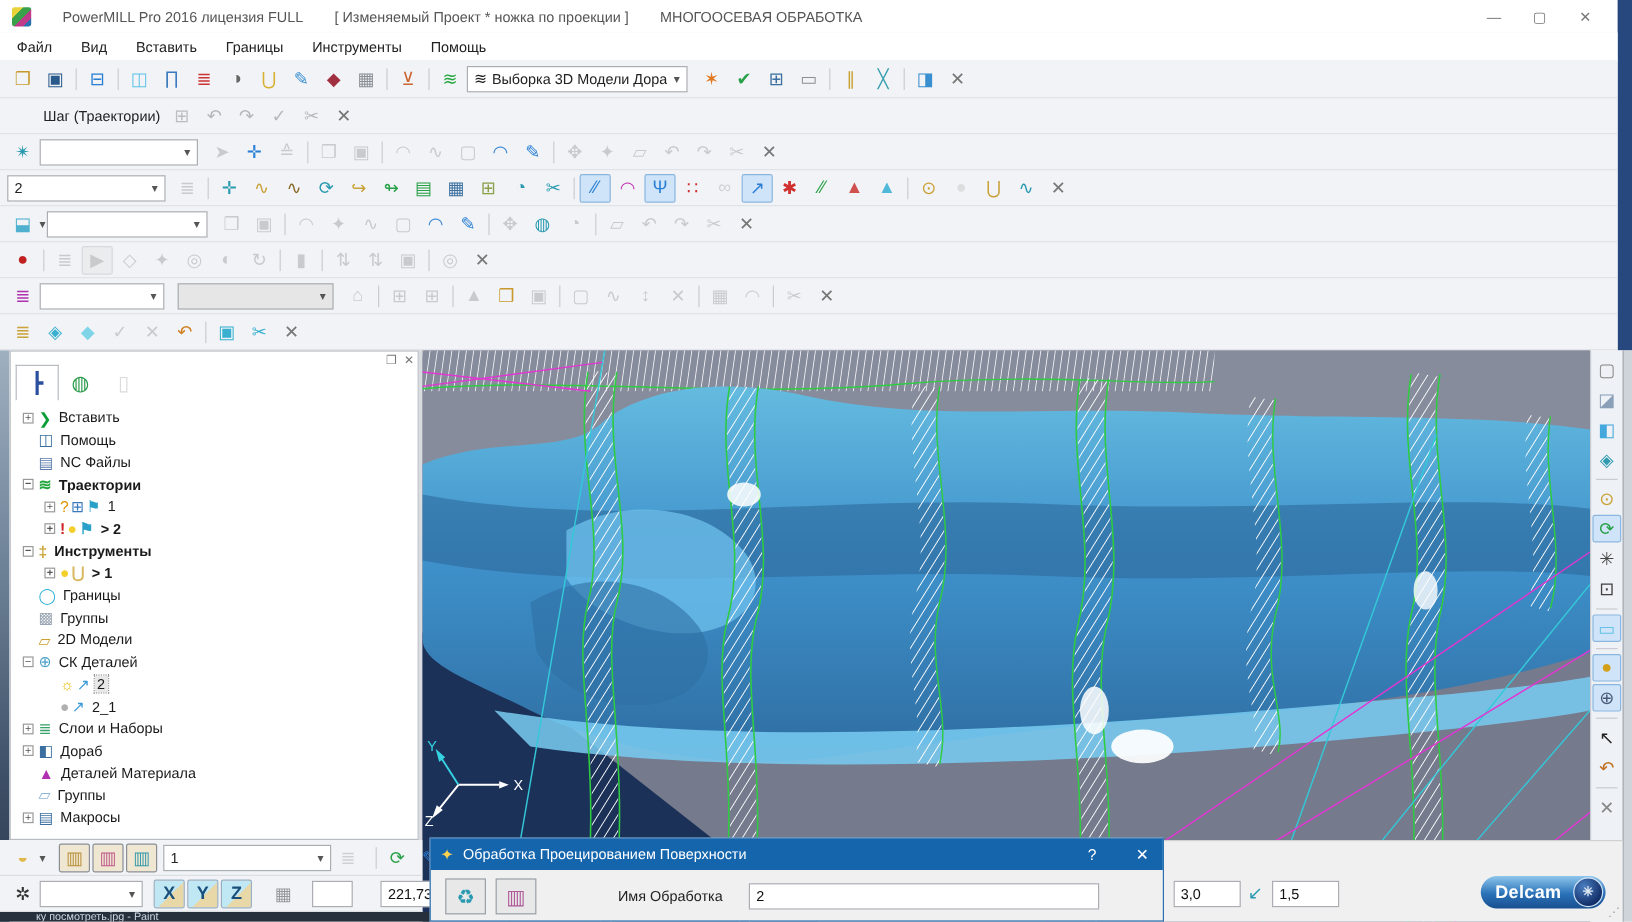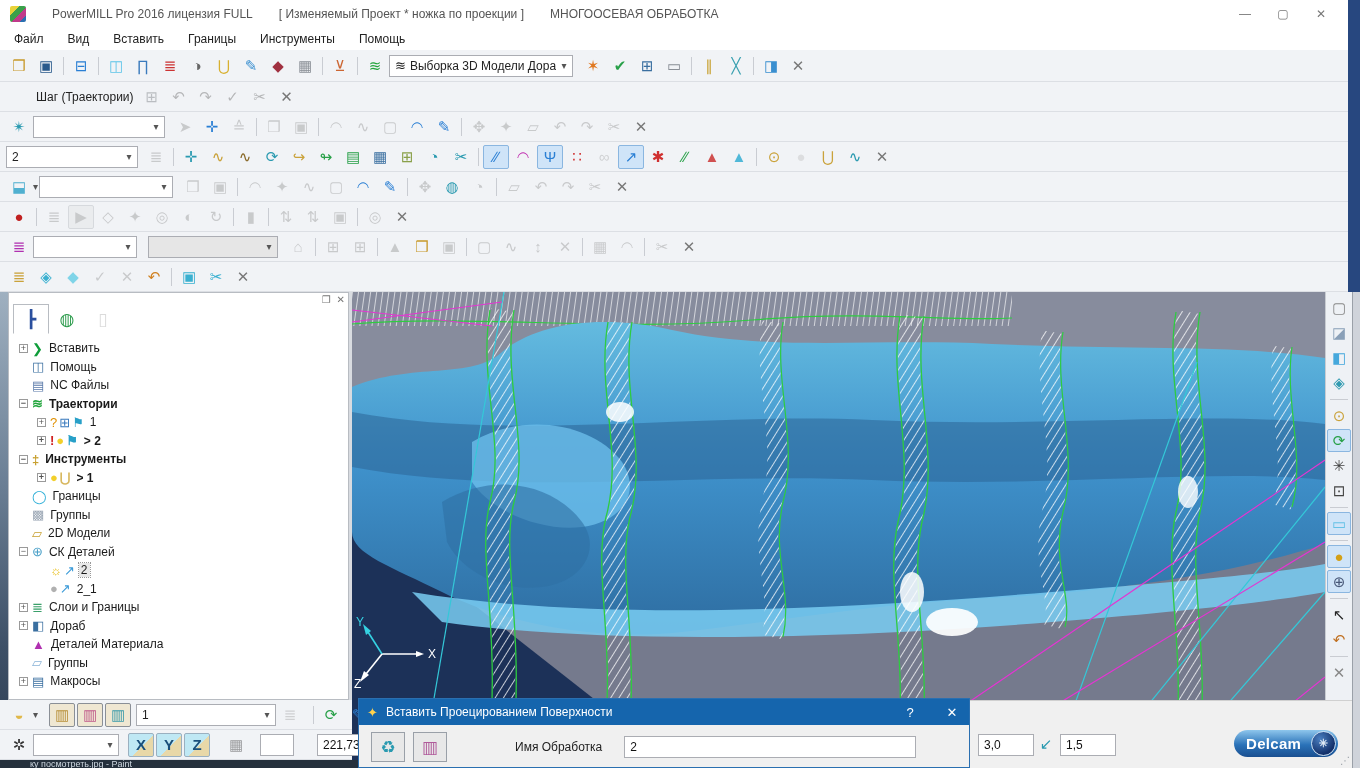--- a/index.html
+++ b/index.html
@@ -766,21 +766,21 @@
           <span class="tg" style="color: rgb(176, 176, 176);">●</span>
           <span class="tg" style="color: rgb(58, 154, 216);">↗</span>
         </span>
         <span class="tlabel">2_1</span>
       </div>
       <div class="trow" style="padding-left: 8px;">
         <span class="exp">+</span>
         <span class="tgs">
           <span class="tg" style="color: rgb(58, 160, 106);">≣</span>
         </span>
-        <span class="tlabel">Слои и Границы</span>
+        <span class="tlabel">Слои и Наборы</span>
       </div>
       <div class="trow" style="padding-left: 8px;">
         <span class="exp">+</span>
         <span class="tgs">
           <span class="tg" style="color: rgb(58, 111, 160);">◧</span>
         </span>
         <span class="tlabel">Дораб</span>
       </div>
       <div class="trow" style="padding-left: 8px;">
         <span class="exp"></span>
@@ -1019,21 +1019,21 @@
   <input class="tinput" style="width: 52px; margin-left: 22px; text-align: right;" value="221,737">
 </div>
 
 <div class="abs" id="statusstrip">
   <span>ку посмотреть.jpg - Paint</span>
 </div>
 
 <div class="abs" id="dialog">
   <div id="dlg-title">
     <span id="dlg-icon">✦</span>
-    <span>Вставить Проецированием Поверхности</span>
+    <span>Обработка Проецированием Поверхности</span>
     <span class="spacer"></span>
     <span class="dlg-ctl">?</span>
     <span class="dlg-ctl">✕</span>
   </div>
   <div id="dlg-body">
     <div style="display:flex;gap:8px;">
       <div class="dlg-btn" style="color: rgb(42, 154, 176);">
           <span class="g">♻</span>
         </div>
         <div class="dlg-btn" style="color: rgb(176, 90, 154);">

